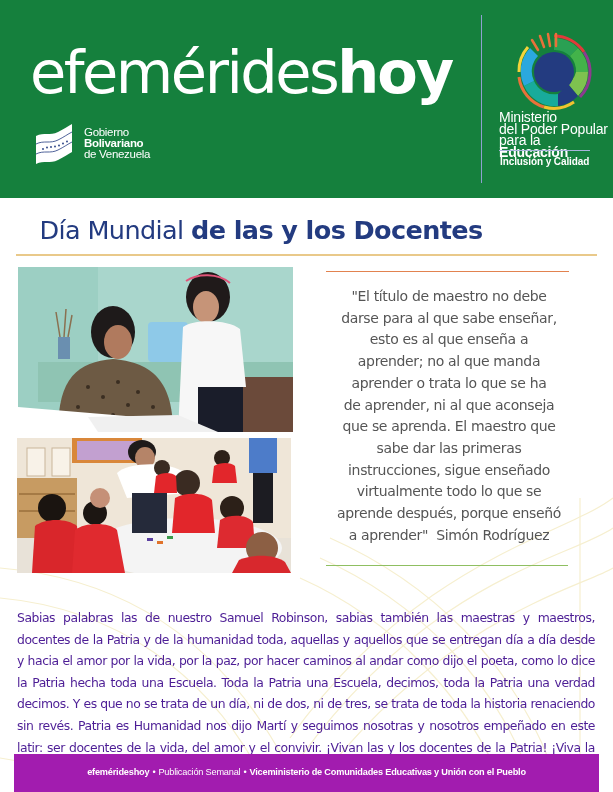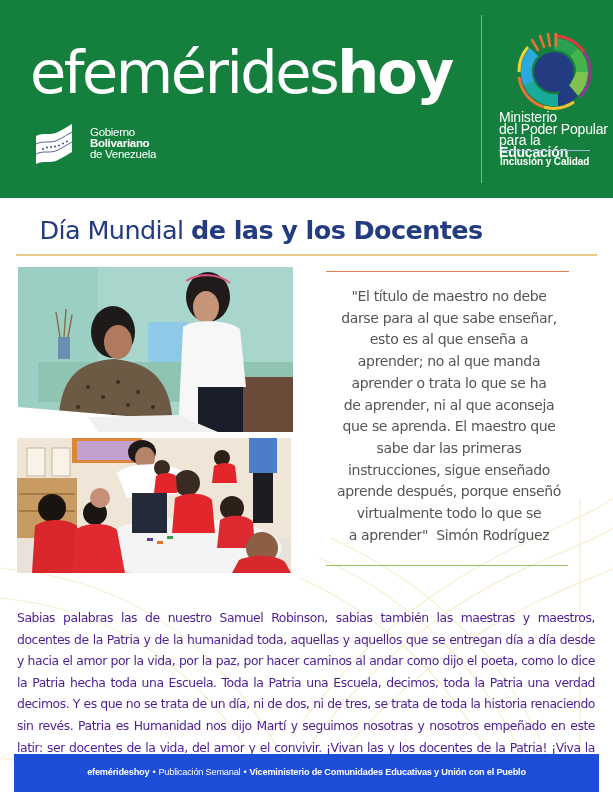--- a/index.html
+++ b/index.html
@@ -6,21 +6,21 @@
   html, body { width: 613px; height: 792px; overflow: hidden; background: #ffffff; }
   body { position: relative; font-family: "DejaVu Sans", sans-serif; }
 
   .bg-decor { position: absolute; left: 0; top: 198px; width: 613px; height: 594px; pointer-events: none; }
 
   .header { position: absolute; left: 0; top: 0; width: 613px; height: 198px; background: #15803d; color: #fff; }
   .brand { position: absolute; left: 30px; top: 38px; font-family: "DejaVu Sans", sans-serif; font-size: 59px; line-height: 70px; letter-spacing: -2.5px; color: #ffffff; font-weight: normal; white-space: nowrap; }
   .brand b { font-weight: bold; letter-spacing: -2px; }
   .gov-logo { position: absolute; left: 34px; top: 122px; display: flex; align-items: center; }
   .gov-flag { width: 40px; height: 42px; }
-  .gov-text { margin-left: 16px; font-family: "Liberation Sans", sans-serif; font-size: 11.5px; line-height: 11px; color: #fff; letter-spacing: -0.3px; }
+  .gov-text { margin-left: 10px; font-family: "Liberation Sans", sans-serif; font-size: 11.5px; line-height: 11px; color: #fff; letter-spacing: -0.3px; }
   .gov-text b { font-weight: bold; }
   .date-block { position: absolute; right: 158px; top: 126px; text-align: right; font-family: "DejaVu Sans", sans-serif; font-size: 17px; line-height: 23px; color: #fff; letter-spacing: -0.3px; }
   .v-divider { position: absolute; left: 481px; top: 15px; width: 1px; height: 168px; background: #8fa0d0; }
   .ministry-logo { position: absolute; left: 514px; top: 30px; width: 80px; height: 80px; }
   .ministry-text { position: absolute; left: 499px; top: 112px; font-family: "Liberation Sans", sans-serif; font-size: 14px; line-height: 11.5px; color: #fff; letter-spacing: -0.2px; }
   .ministry-text b { font-weight: bold; }
   .ministry-rule { position: absolute; left: 499px; top: 150px; width: 91px; height: 1px; background: #a8b4dc; }
   .ministry-tag { position: absolute; left: 500px; top: 156px; font-family: "Liberation Sans", sans-serif; font-size: 10px; font-weight: bold; color: #fff; letter-spacing: -0.1px; }
 
   .page-title { position: absolute; left: 0; width: 492px; top: 212px; text-align: center; font-family: "DejaVu Sans", sans-serif; font-size: 25.5px; line-height: 36px; color: #233b80; letter-spacing: -0.6px; padding-left: 30px; }
@@ -30,21 +30,21 @@
   .photo { position: absolute; overflow: hidden; }
   .photo1 { left: 18px; top: 267px; width: 275px; height: 165px; }
   .photo2 { left: 17px; top: 438px; width: 274px; height: 135px; }
 
   .quote-rule-top { position: absolute; left: 326px; top: 271px; width: 243px; height: 1px; background: #e2824f; }
   .quote { position: absolute; left: 322px; top: 286px; width: 254px; text-align: center; font-family: "DejaVu Sans", sans-serif; font-size: 14px; line-height: 21.7px; color: #555555; letter-spacing: -0.35px; }
   .quote-rule-bottom { position: absolute; left: 326px; top: 565px; width: 242px; height: 1px; background: #8fbf61; }
 
   .body-text { position: absolute; left: 17px; top: 587px; width: 578px; text-align: justify; font-family: "DejaVu Sans", sans-serif; font-size: 12.4px; line-height: 21.6px; color: #4c1d95; letter-spacing: -0.45px; margin-top: 20px; }
 
-  .footer { position: absolute; left: 14px; top: 754px; width: 585px; height: 38px; background: #1d4ed8; display: flex; align-items: center; justify-content: center; }
+  .footer { position: absolute; left: 14px; top: 754px; width: 585px; height: 38px; background: #a21caf; display: flex; align-items: center; justify-content: center; }
   .footer-text { font-family: "Liberation Sans", sans-serif; font-size: 9.2px; color: #ffffff; letter-spacing: -0.2px; white-space: nowrap; margin-top: -2px; }
   .footer-text b { font-weight: bold; }
   .footer-text .sep { margin: 0 3px; }
 </style>
 </head>
 <body>
 
 <svg class="bg-decor" viewBox="0 0 613 594">
   <g fill="none" stroke="#f6efcf" stroke-width="1.2">
     <path d="M290 540 C 420 360, 560 340, 613 300"></path>
@@ -218,22 +218,22 @@
 <div class="quote">
   <div>"El título de maestro no debe</div>
   <div>darse para al que sabe enseñar,</div>
   <div>esto es al que enseña a</div>
   <div>aprender; no al que manda</div>
   <div>aprender o trata lo que se ha</div>
   <div>de aprender, ni al que aconseja</div>
   <div>que se aprenda. El maestro que</div>
   <div>sabe dar las primeras</div>
   <div>instrucciones, sigue enseñado</div>
+  <div>virtualmente todo lo que se</div>
   <div>aprende después, porque enseñó</div>
-  <div>virtualmente todo lo que se</div>
   <div style="white-space:pre">a aprender"  Simón Rodríguez</div>
 </div>
 <div class="quote-rule-bottom"></div>
 
 <p class="body-text">Sabias palabras las de nuestro Samuel Robinson, sabias también las maestras y maestros, docentes de la Patria y de la humanidad toda, aquellas y aquellos que se entregan día a día desde y hacia el amor por la vida, por la paz, por hacer caminos al andar como dijo el poeta, como lo dice la Patria hecha toda una Escuela. Toda la Patria una Escuela, decimos, toda la Patria una verdad decimos. Y es que no se trata de un día, ni de dos, ni de tres, se trata de toda la historia renaciendo sin revés. Patria es Humanidad nos dijo Martí y seguimos nosotras y nosotros empeñado en este latir: ser docentes de la vida, del amor y el convivir. ¡Vivan las y los docentes de la Patria! ¡Viva la Humanidad toda que enseña a Vivir!</p>
 
 <div class="footer">
   <div class="footer-text">
     <b><span>efemérides</span><span>hoy</span></b><span class="sep">•</span><span>Publicación Semanal</span><span class="sep">•</span><b>Viceministerio de Comunidades Educativas y Unión con el Pueblo</b>
   </div>

